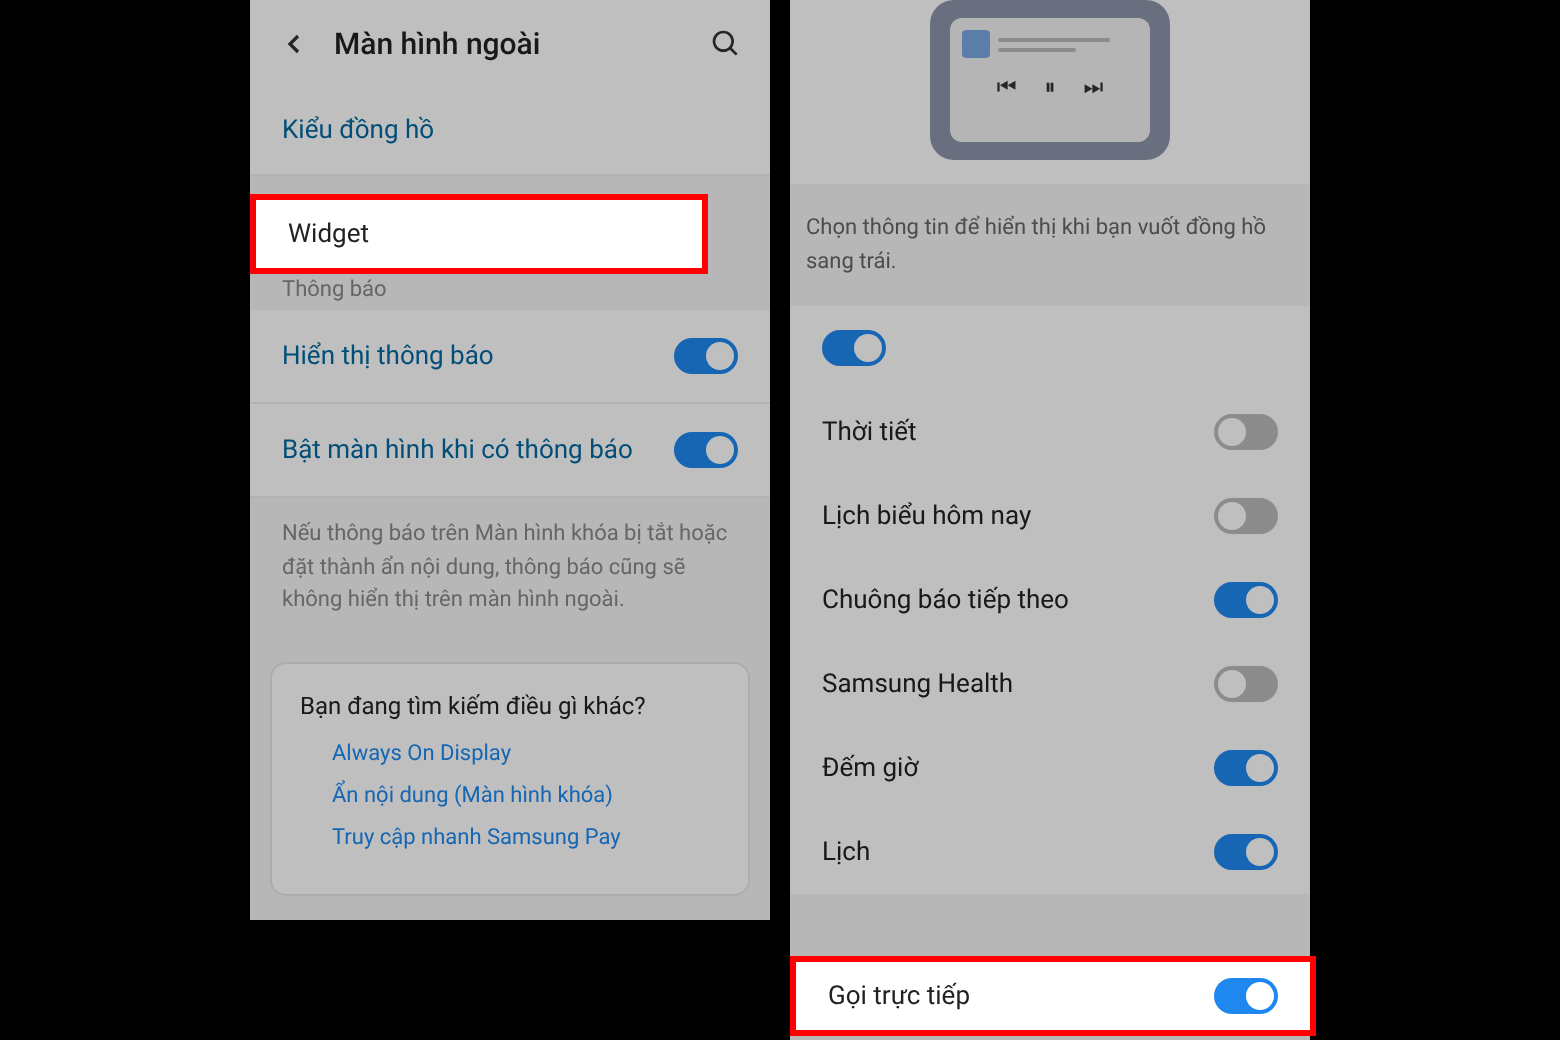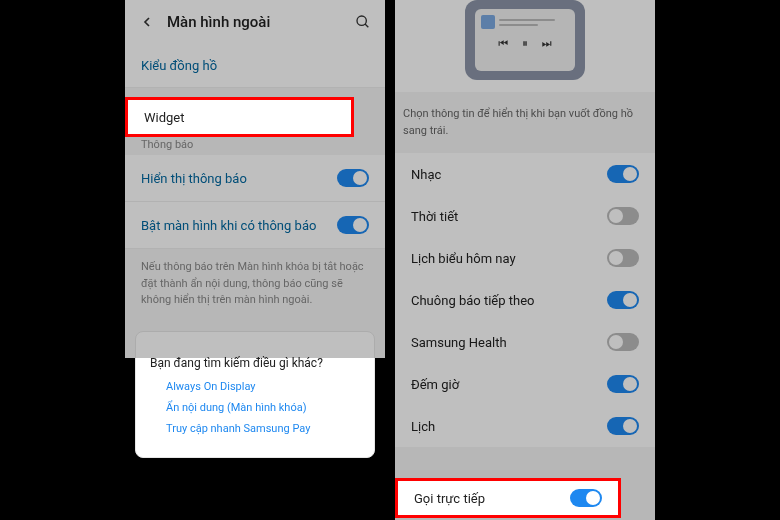--- a/index.html
+++ b/index.html
@@ -9,21 +9,21 @@
       background: #000;
       font-family: -apple-system, BlinkMacSystemFont, 'Segoe UI', Roboto, sans-serif;
       display: flex;
       position: relative;
     }
     .left-panel {
       position: absolute;
       left: 125px;
       top: 0;
       width: 260px;
-      height: 358px;
+      height: 460px;
       background: #f5f5f5;
     }
     .right-panel {
       position: absolute;
       left: 395px;
       top: 0;
       width: 260px;
       height: 520px;
       background: #f5f5f5;
     }
@@ -90,21 +90,20 @@
       margin: 8px 10px;
       background: #fff;
       border-radius: 8px;
       padding: 14px 14px;
       border: 1px solid #e6e6e6;
     }
     .card-title {
       font-size: 12px;
       color: #222;
       margin-bottom: 10px;
-      margin-top: 10px;
     }
     .card-link {
       display: block;
       font-size: 11px;
       color: #1e88f0;
       margin: 8px 16px;
     }
     .widget-highlighted {
       position: absolute;
       left: 125px;
@@ -117,21 +116,21 @@
       padding: 0 16px;
       font-size: 13px;
       color: #222;
       border: 3px solid #ff0000;
       z-index: 10;
     }
     .direct-call-highlighted {
       position: absolute;
       left: 395px;
       top: 478px;
-      width: 226px;
+      width: 263px;
       height: 40px;
       background: #fff;
       display: flex;
       align-items: center;
       padding: 0 16px;
       font-size: 13px;
       color: #222;
       border: 3px solid #ff0000;
       z-index: 10;
     }
@@ -240,21 +239,20 @@
         <div class="wi-ctrl">
           <span>⏮</span>
           <span>⏸</span>
           <span>⏭</span>
         </div>
       </div>
     </div>
   </div>
   <div class="info-text">Chọn thông tin để hiển thị khi bạn vuốt đồng hồ sang trái.</div>
   <div class="right-row">
-    <span class="label">Nhạc</span>
     <span class="toggle on"></span>
   </div>
   <div class="right-row">
     <span class="label">Thời tiết</span>
     <span class="toggle off"></span>
   </div>
   <div class="right-row">
     <span class="label">Lịch biểu hôm nay</span>
     <span class="toggle off"></span>
   </div>

